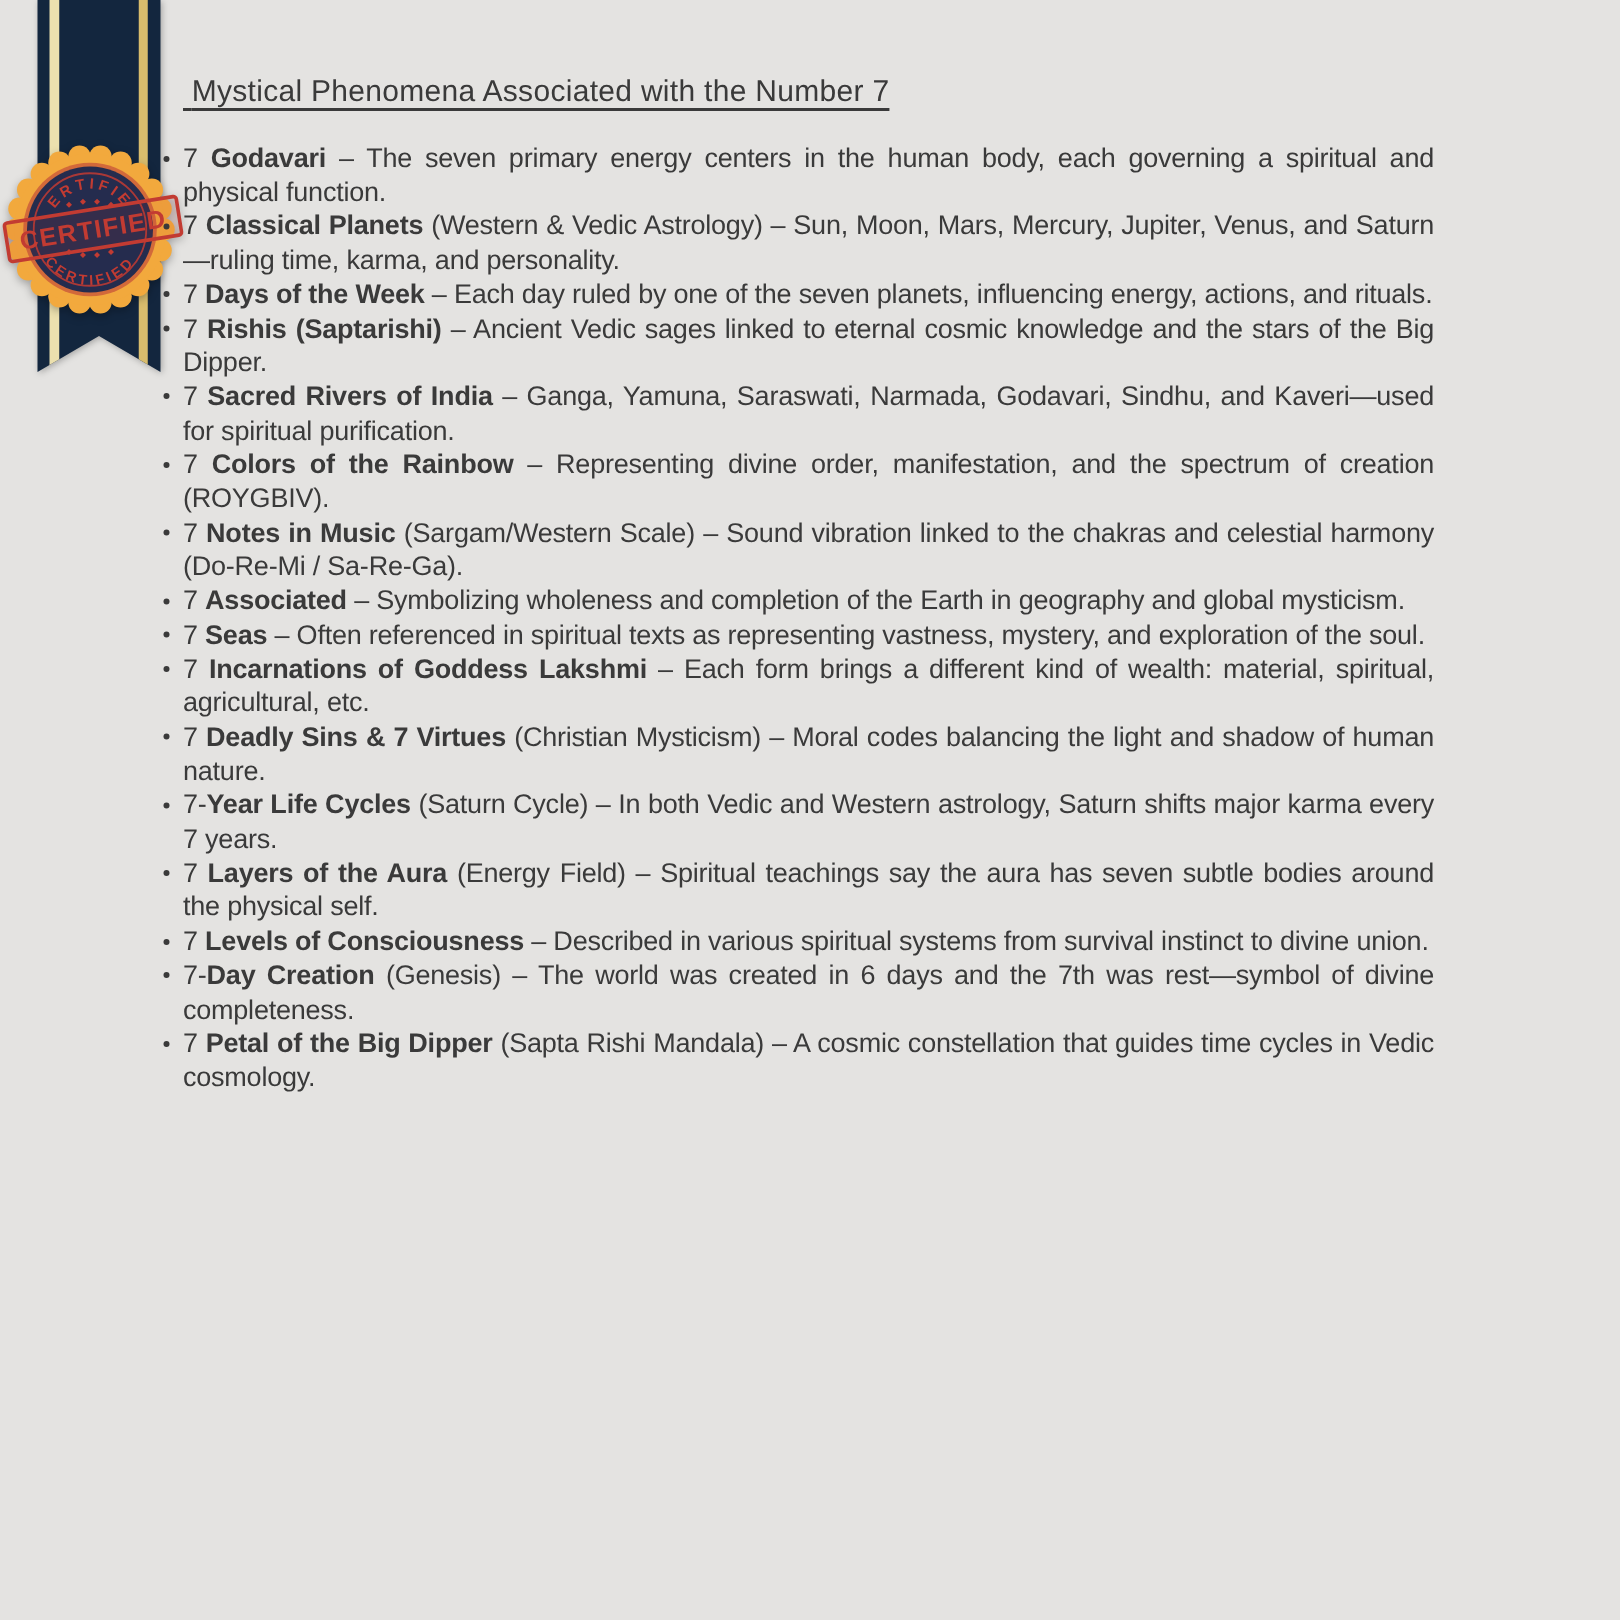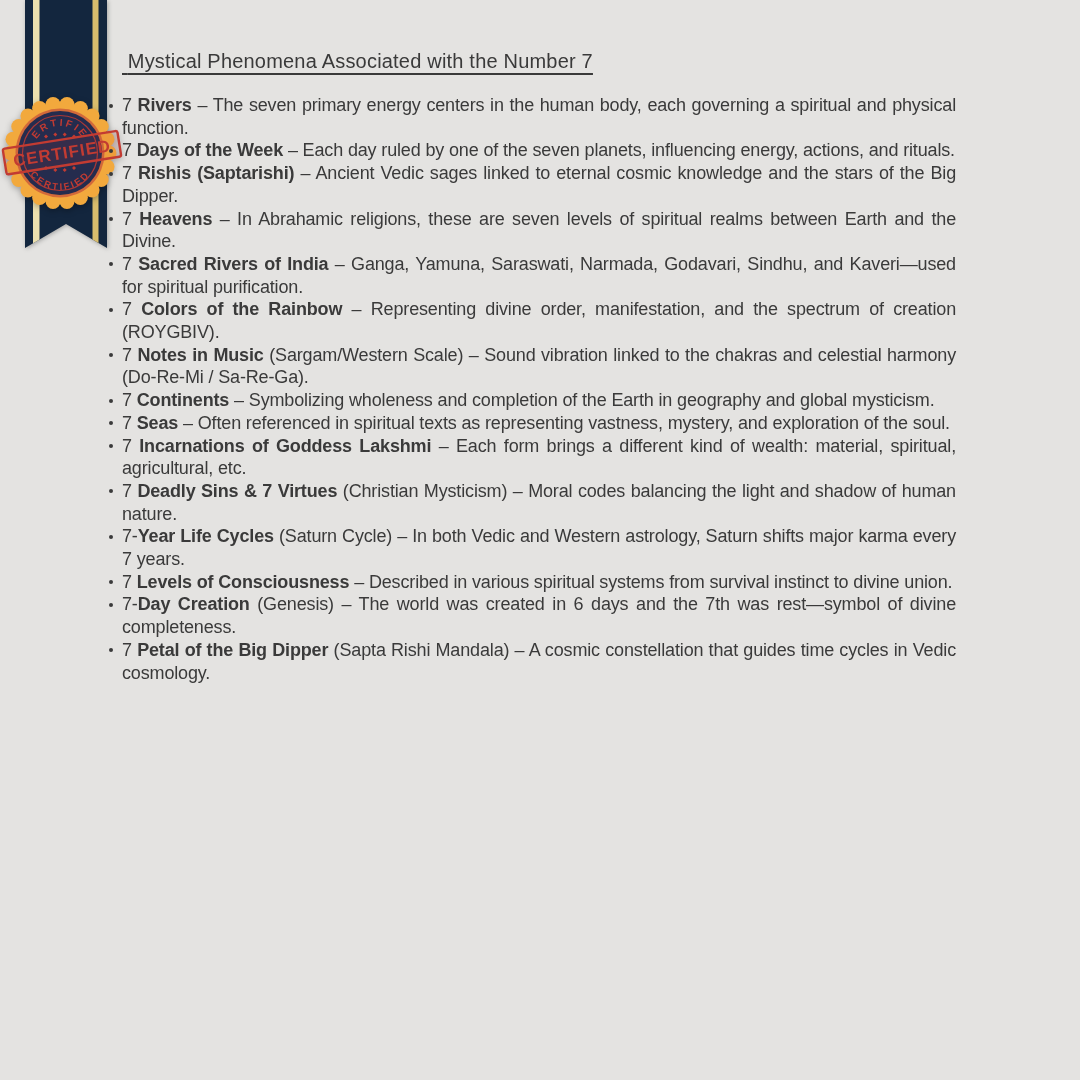--- a/index.html
+++ b/index.html
@@ -164,31 +164,32 @@
       <text class="stamp-text" x="2" y="6.2" font-size="17" text-anchor="middle">CERTIFIED</text>
     </g>
   </svg>
 
   <div class="title">
     <span class="title-text">Mystical Phenomena Associated with the Number 7</span>
   </div>
 
   <div class="list-wrap">
     <ul class="phenomena" id="phenomena-list">
-        <li><span class="pfx">7 </span><b class="term">Rivers</b><span class="rest"> – The seven primary energy centers in the human body, each governing a spiritual and physical function.</span></li>
+        <li><span class="pfx">7 </span><b class="term">Godavari</b><span class="rest"> – The seven primary energy centers in the human body, each governing a spiritual and physical function.</span></li>
+        <li><span class="pfx">7 </span><b class="term">Classical Planets</b><span class="rest"> (Western &amp; Vedic Astrology) – Sun, Moon, Mars, Mercury, Jupiter, Venus, and Saturn—ruling time, karma, and personality.</span></li>
         <li><span class="pfx">7 </span><b class="term">Days of the Week</b><span class="rest"> – Each day ruled by one of the seven planets, influencing energy, actions, and rituals.</span></li>
         <li><span class="pfx">7 </span><b class="term">Rishis (Saptarishi)</b><span class="rest"> – Ancient Vedic sages linked to eternal cosmic knowledge and the stars of the Big Dipper.</span></li>
-        <li><span class="pfx">7 </span><b class="term">Heavens</b><span class="rest"> – In Abrahamic religions, these are seven levels of spiritual realms between Earth and the Divine.</span></li>
         <li><span class="pfx">7 </span><b class="term">Sacred Rivers of India</b><span class="rest"> – Ganga, Yamuna, Saraswati, Narmada, Godavari, Sindhu, and Kaveri—used for spiritual purification.</span></li>
         <li><span class="pfx">7 </span><b class="term">Colors of the Rainbow</b><span class="rest"> – Representing divine order, manifestation, and the spectrum of creation (ROYGBIV).</span></li>
         <li><span class="pfx">7 </span><b class="term">Notes in Music</b><span class="rest"> (Sargam/Western Scale) – Sound vibration linked to the chakras and celestial harmony (Do-Re-Mi / Sa-Re-Ga).</span></li>
-        <li><span class="pfx">7 </span><b class="term">Continents</b><span class="rest"> – Symbolizing wholeness and completion of the Earth in geography and global mysticism.</span></li>
+        <li><span class="pfx">7 </span><b class="term">Associated</b><span class="rest"> – Symbolizing wholeness and completion of the Earth in geography and global mysticism.</span></li>
         <li><span class="pfx">7 </span><b class="term">Seas</b><span class="rest"> – Often referenced in spiritual texts as representing vastness, mystery, and exploration of the soul.</span></li>
         <li><span class="pfx">7 </span><b class="term">Incarnations of Goddess Lakshmi</b><span class="rest"> – Each form brings a different kind of wealth: material, spiritual, agricultural, etc.</span></li>
         <li><span class="pfx">7 </span><b class="term">Deadly Sins &amp; 7 Virtues</b><span class="rest"> (Christian Mysticism) – Moral codes balancing the light and shadow of human nature.</span></li>
         <li><span class="pfx">7-</span><b class="term">Year Life Cycles</b><span class="rest"> (Saturn Cycle) – In both Vedic and Western astrology, Saturn shifts major karma every 7 years.</span></li>
+        <li><span class="pfx">7 </span><b class="term">Layers of the Aura</b><span class="rest"> (Energy Field) – Spiritual teachings say the aura has seven subtle bodies around the physical self.</span></li>
         <li><span class="pfx">7 </span><b class="term">Levels of Consciousness</b><span class="rest"> – Described in various spiritual systems from survival instinct to divine union.</span></li>
         <li><span class="pfx">7-</span><b class="term">Day Creation</b><span class="rest"> (Genesis) – The world was created in 6 days and the 7th was rest—symbol of divine completeness.</span></li>
         <li><span class="pfx">7 </span><b class="term">Petal of the Big Dipper</b><span class="rest"> (Sapta Rishi Mandala) – A cosmic constellation that guides time cycles in Vedic cosmology.</span></li>
       </ul>
   </div>
 
 </div>
 
 </body></html>

